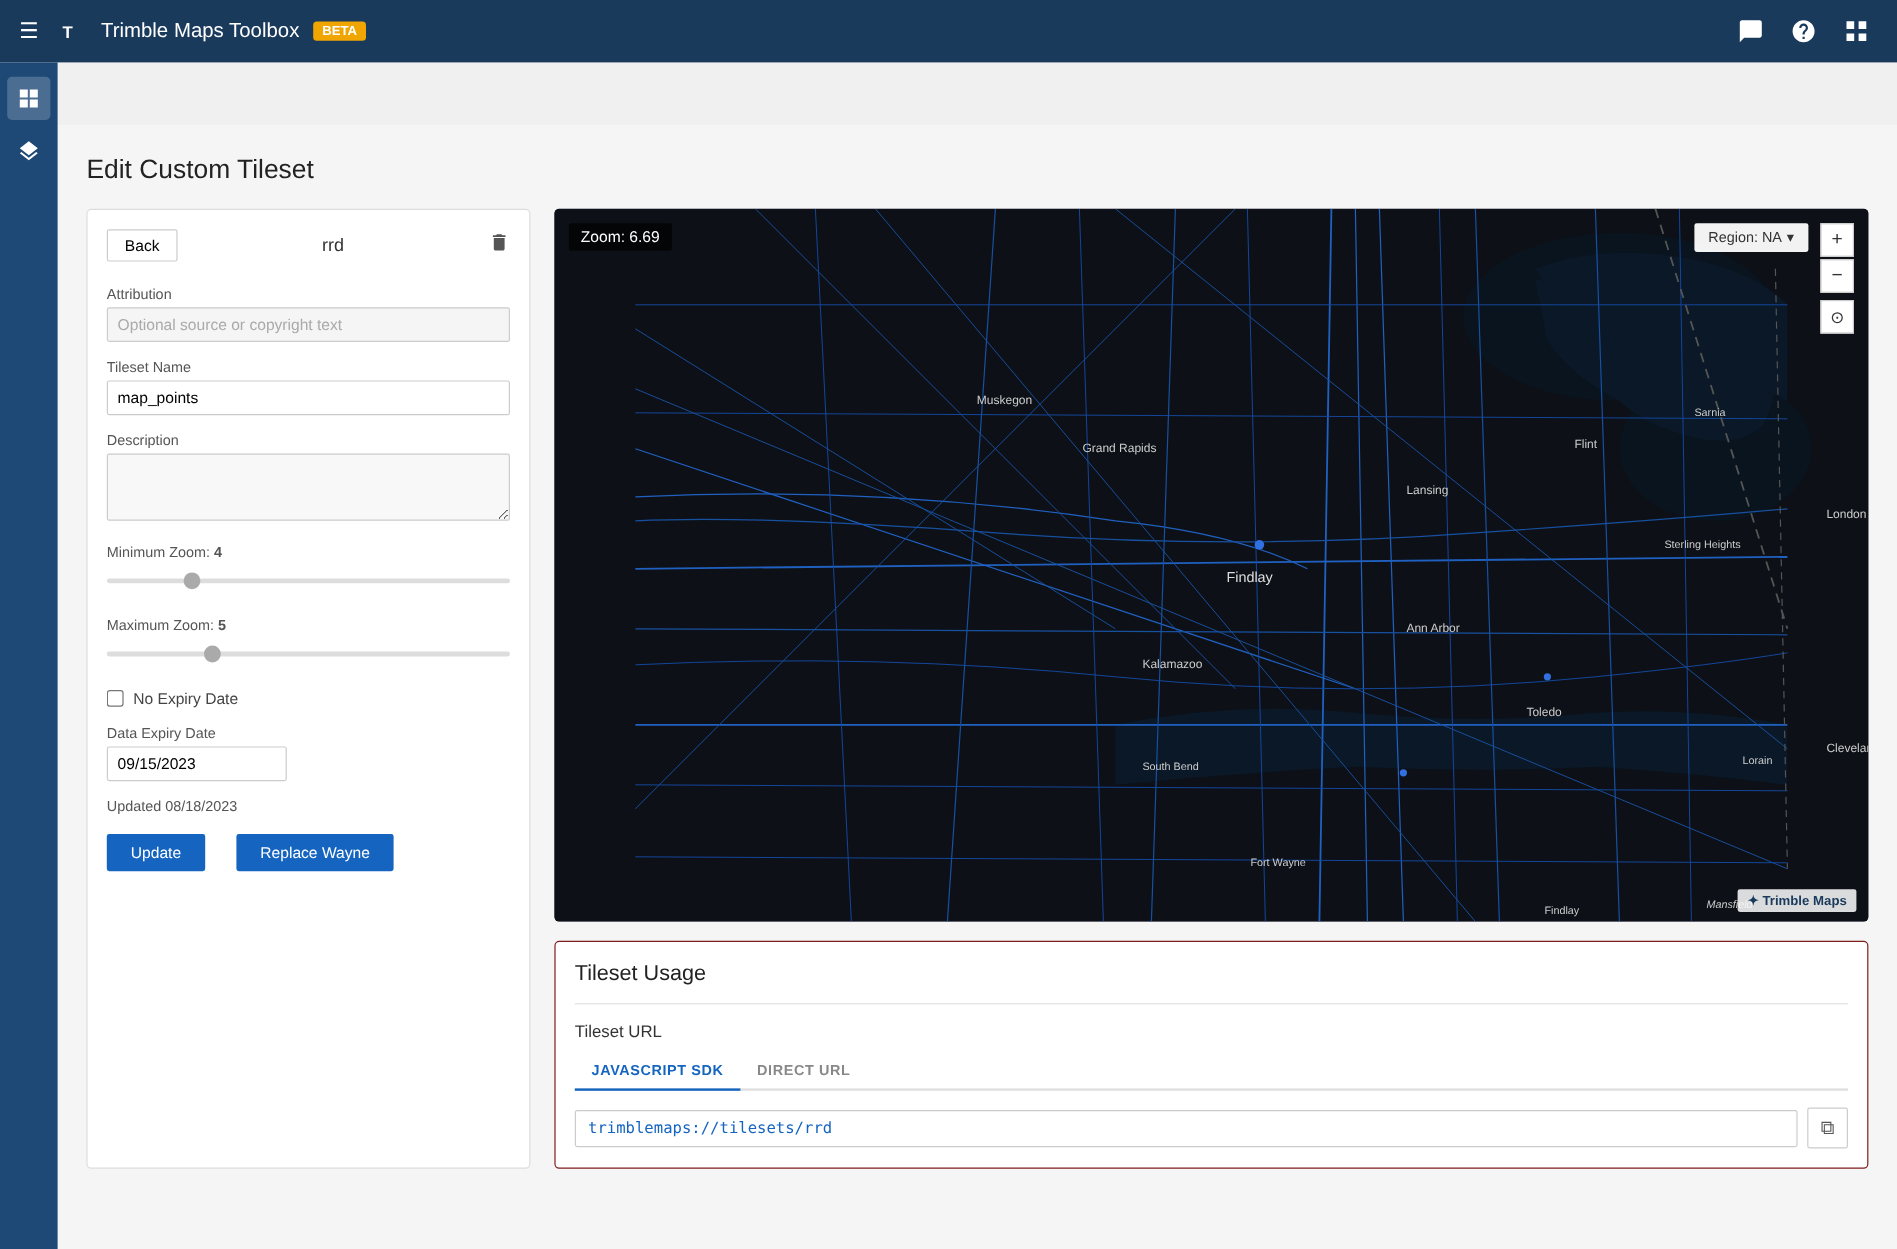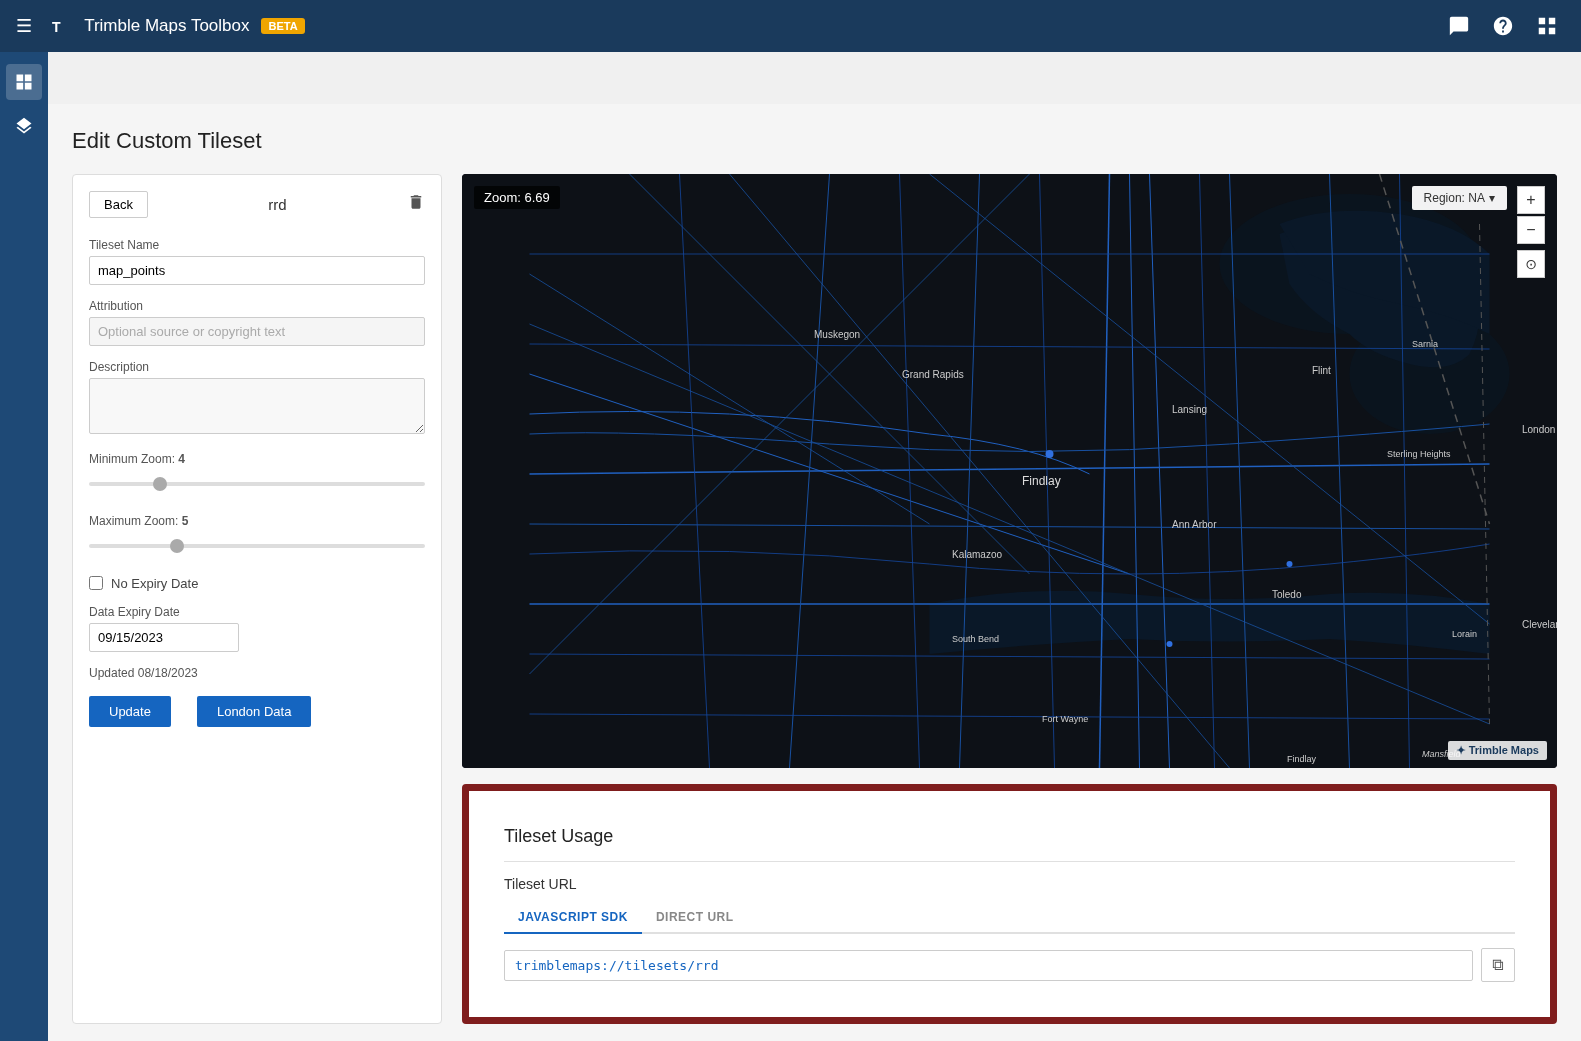--- a/index.html
+++ b/index.html
@@ -319,22 +319,22 @@
       border-radius: 2px;
       font-size: 11px;
       color: #1a3a5c;
       font-weight: 600;
     }
 
     
     .tileset-usage {
       background: white;
       border-radius: 4px;
-      border: 7px solid #7f1d1d;
-      padding: 35px;
+      border: 1px solid #7f1d1d;
+      padding: 16px;
     }
     .usage-title {
       font-size: 18px;
       font-weight: 500;
       color: #222;
       margin-bottom: 14px;
     }
     .usage-url-title {
       font-size: 14px;
       color: #333;
@@ -451,27 +451,27 @@
         <button class="back-btn">Back</button>
         <span class="panel-title">rrd</span>
         <span class="delete-btn">
           <svg width="18" height="18" viewBox="0 0 24 24" fill="#555">
             <path d="M6 19c0 1.1.9 2 2 2h8c1.1 0 2-.9 2-2V7H6v12zM19 4h-3.5l-1-1h-5l-1 1H5v2h14V4z"></path>
           </svg>
         </span>
       </div>
 
       <div class="form-group">
+        <label class="form-label">Attribution</label>
+        <input class="form-input" type="text" style="background: rgb(245, 245, 245);" placeholder="Optional source or copyright text">
+      </div>
+
+      <div class="form-group">
         <label class="form-label">Tileset Name</label>
         <input class="form-input" type="text" value="map_points" style="">
-      </div>
-
-      <div class="form-group">
-        <label class="form-label">Attribution</label>
-        <input class="form-input" type="text" style="background: rgb(245, 245, 245);" placeholder="Optional source or copyright text">
       </div>
 
       <div class="form-group">
         <label class="form-label">Description</label>
         <textarea class="form-textarea" style=""></textarea>
       </div>
 
       <div class="form-group">
         <div class="zoom-label">
           <span>Minimum Zoom:</span> <strong>4</strong>
@@ -495,21 +495,21 @@
         <label class="form-label">Data Expiry Date</label>
         <input class="date-input" type="text" value="09/15/2023" style="">
       </div>
 
       <div class="updated-text">
         <span>Updated</span> <span>08/18/2023</span>
       </div>
 
       <div class="btn-row">
         <button class="btn-primary">Update</button>
-        <button class="btn-primary">London Data</button>
+        <button class="btn-primary">Replace Wayne</button>
       </div>
     </div>
 
     <div class="map-panel">
 
       <div class="map-container">
         <div class="map-bg"></div>
 
         <svg class="map-svg" viewBox="0 0 960 594" xmlns="http://www.w3.org/2000/svg" style="position:absolute;inset:0;">
 

